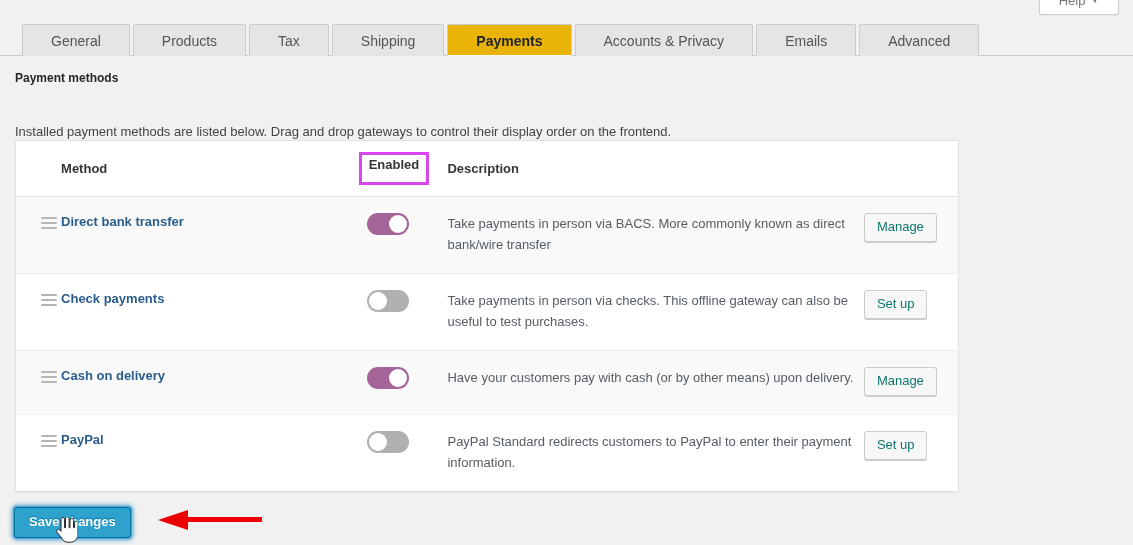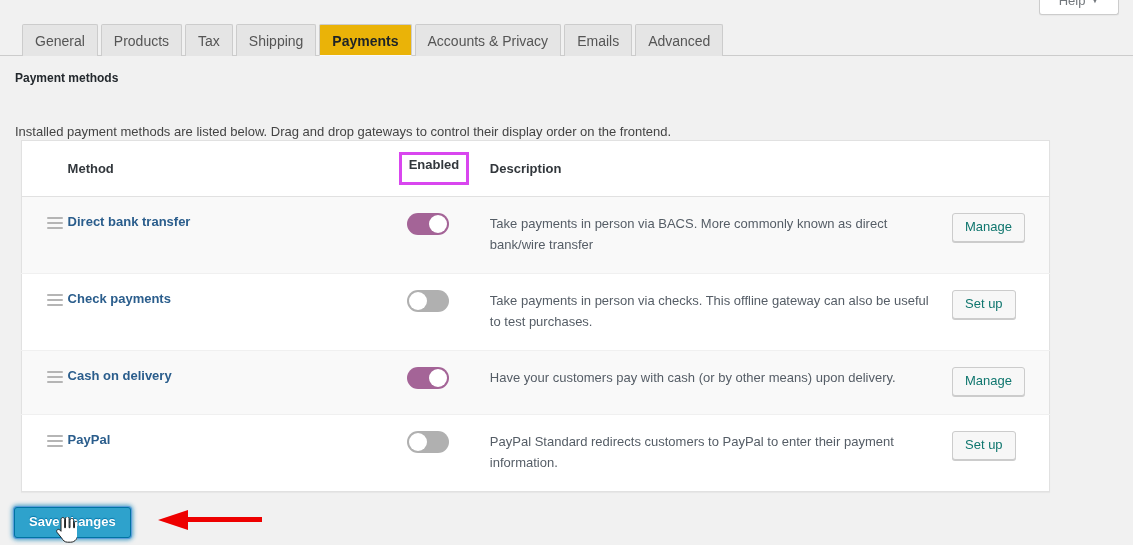--- a/index.html
+++ b/index.html
@@ -53,21 +53,21 @@
     border-bottom: 1px solid #ccc;
     box-sizing: border-box;
     padding-left: 22px;
     display: flex;
     align-items: flex-end;
   }
   .tab {
     display: block;
     height: 32px;
     line-height: 32px;
-    padding: 0 12px;
+    padding: 0 28px;
     margin: 0 3px -1px 0;
     border: 1px solid #ccc;
     border-bottom: none;
     background: #e5e5e5;
     color: #555;
     font-size: 14px;
     text-decoration: none;
     border-radius: 2px 2px 0 0;
     box-sizing: border-box;
     white-space: nowrap;
@@ -94,23 +94,23 @@
     left: 15px;
     top: 124px;
     margin: 0;
     font-size: 13px;
     color: #444;
   }
 
   
   .gateways {
     position: absolute;
-    left: 21px;
+    left: 15px;
     top: 140px;
-    width: 1029px;
+    width: 944px;
     border: 1px solid #e1e1e1;
     background: #fff;
     border-collapse: collapse;
     box-shadow: 0 1px 1px rgba(0,0,0,0.04);
     box-sizing: border-box;
   }
   .gateways th,
   .gateways td {
     text-align: left;
     vertical-align: top;

